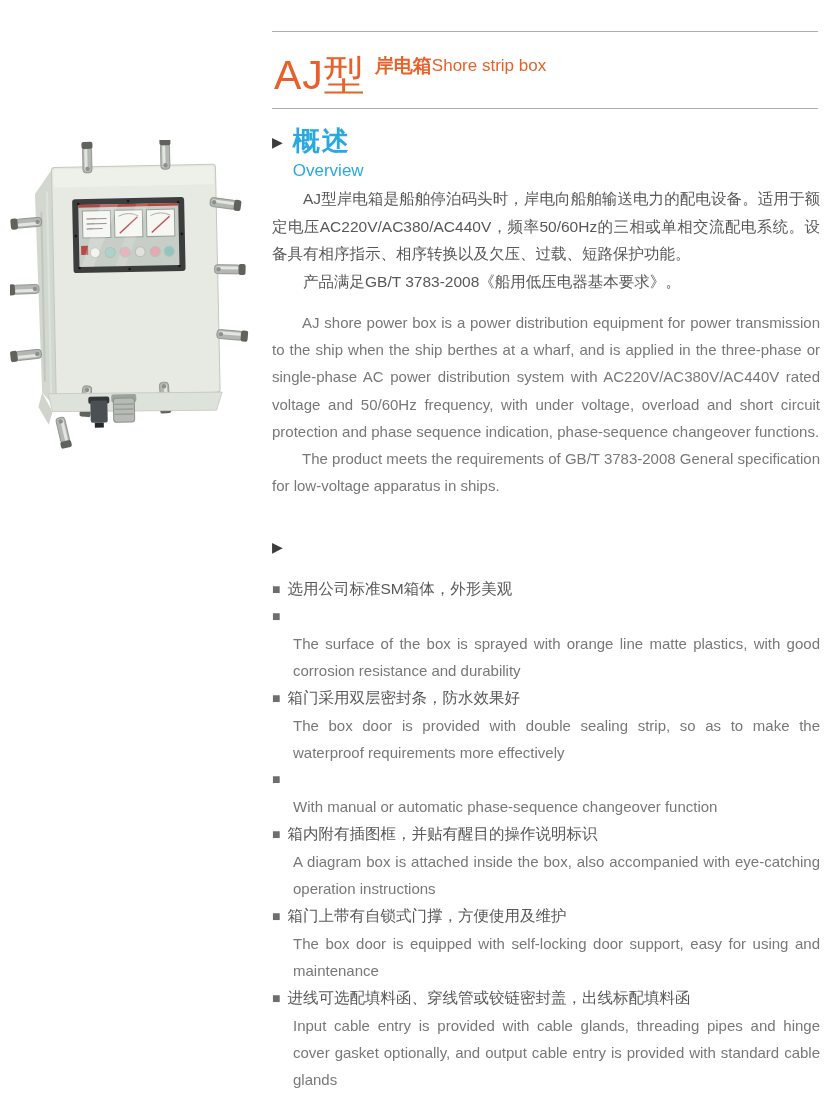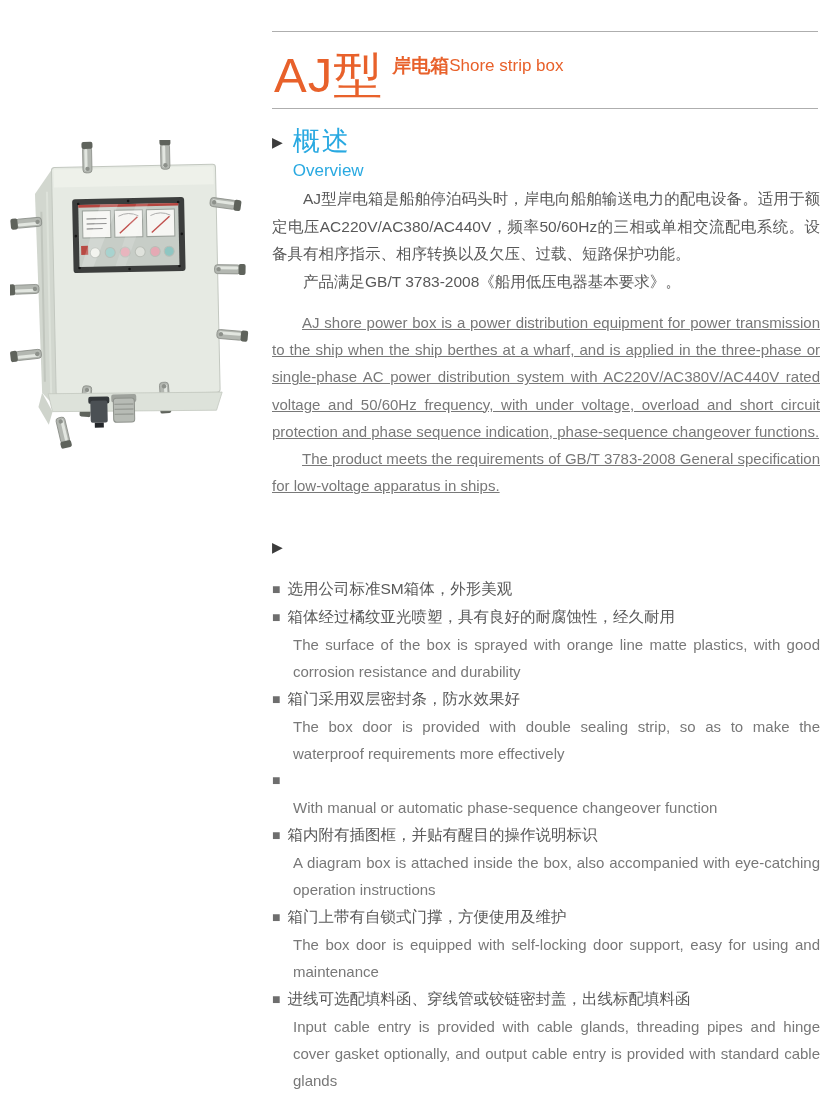--- a/index.html
+++ b/index.html
@@ -11,44 +11,44 @@
   }
   .rule { position:absolute; left:272px; width:546px; height:1px; background:#aeaeae; }
   #rule-top { top:31px; }
   #rule-mid { top:108px; }
 
   
   .title-block {
     position:absolute; left:274px; top:52px;
     display:flex; align-items:flex-start; gap:9px; color:#E8612B;
   }
-  .title-model { font-size:49px; line-height:46px; letter-spacing:1px; }
+  .title-model { font-size:41px; line-height:46px; letter-spacing:1px; }
   .title-sub { display:flex; flex-direction:row; margin-top:3px; }
   .title-cn { font-size:19px; font-weight:bold; line-height:21px; }
   .title-en { font-size:17px; line-height:21px; }
 
   
   .product-figure { position:absolute; left:10px; top:140px; width:240px; height:315px; }
 
   
   .content { position:absolute; left:272px; top:126px; width:548px; }
 
   .section-heading { display:flex; gap:10px; }
   .marker { color:#3c3c3c; font-size:14px; line-height:32px; }
   .heading-text { display:flex; flex-direction:column; }
-  .h-cn { font-size:27px; color:#29A9E1; font-weight:400; line-height:31px; letter-spacing:2px; }
+  .h-cn { font-size:27px; color:#29A9E1; font-weight:700; line-height:31px; letter-spacing:2px; }
   .h-en { font-size:17px; color:#29A9E1; line-height:21px; margin-top:3px; }
 
   .para-cn {
     font-size:15.5px; line-height:27.5px; color:#585858;
     text-align:justify; text-indent:2em;
   }
   .para-en {
     font-size:15px; line-height:27.2px; color:#787878;
-    text-align:justify; text-indent:2em;text-decoration:underline;
+    text-align:justify; text-indent:2em;
   }
   #overview-cn1 { margin-top:4px; }
   #overview-en1 { margin-top:14px; }
 
   #features-heading { margin-top:32px; }
   #features-list { margin-top:12px; }
 
   .feature { }
   .feature-cn {
     font-size:15.5px; line-height:27px; color:#585858; display:flex; align-items:baseline;
@@ -185,21 +185,20 @@
     <div class="feature">
       <div class="feature-cn">
         <span class="bullet">■</span>
         <span class="cn-text">选用公司标准SM箱体，外形美观</span>
       </div>
     </div>
 
     <div class="feature">
       <div class="feature-cn">
         <span class="bullet">■</span>
-        <span class="cn-text">箱体经过橘纹亚光喷塑，具有良好的耐腐蚀性，经久耐用</span>
       </div>
       <div class="feature-en">The surface of the box is sprayed with orange line matte plastics, with good corrosion resistance and durability</div>
     </div>
 
     <div class="feature">
       <div class="feature-cn">
         <span class="bullet">■</span>
         <span class="cn-text">箱门采用双层密封条，防水效果好</span>
       </div>
       <div class="feature-en">The box door is provided with double sealing strip, so as to make the waterproof requirements more effectively</div>

